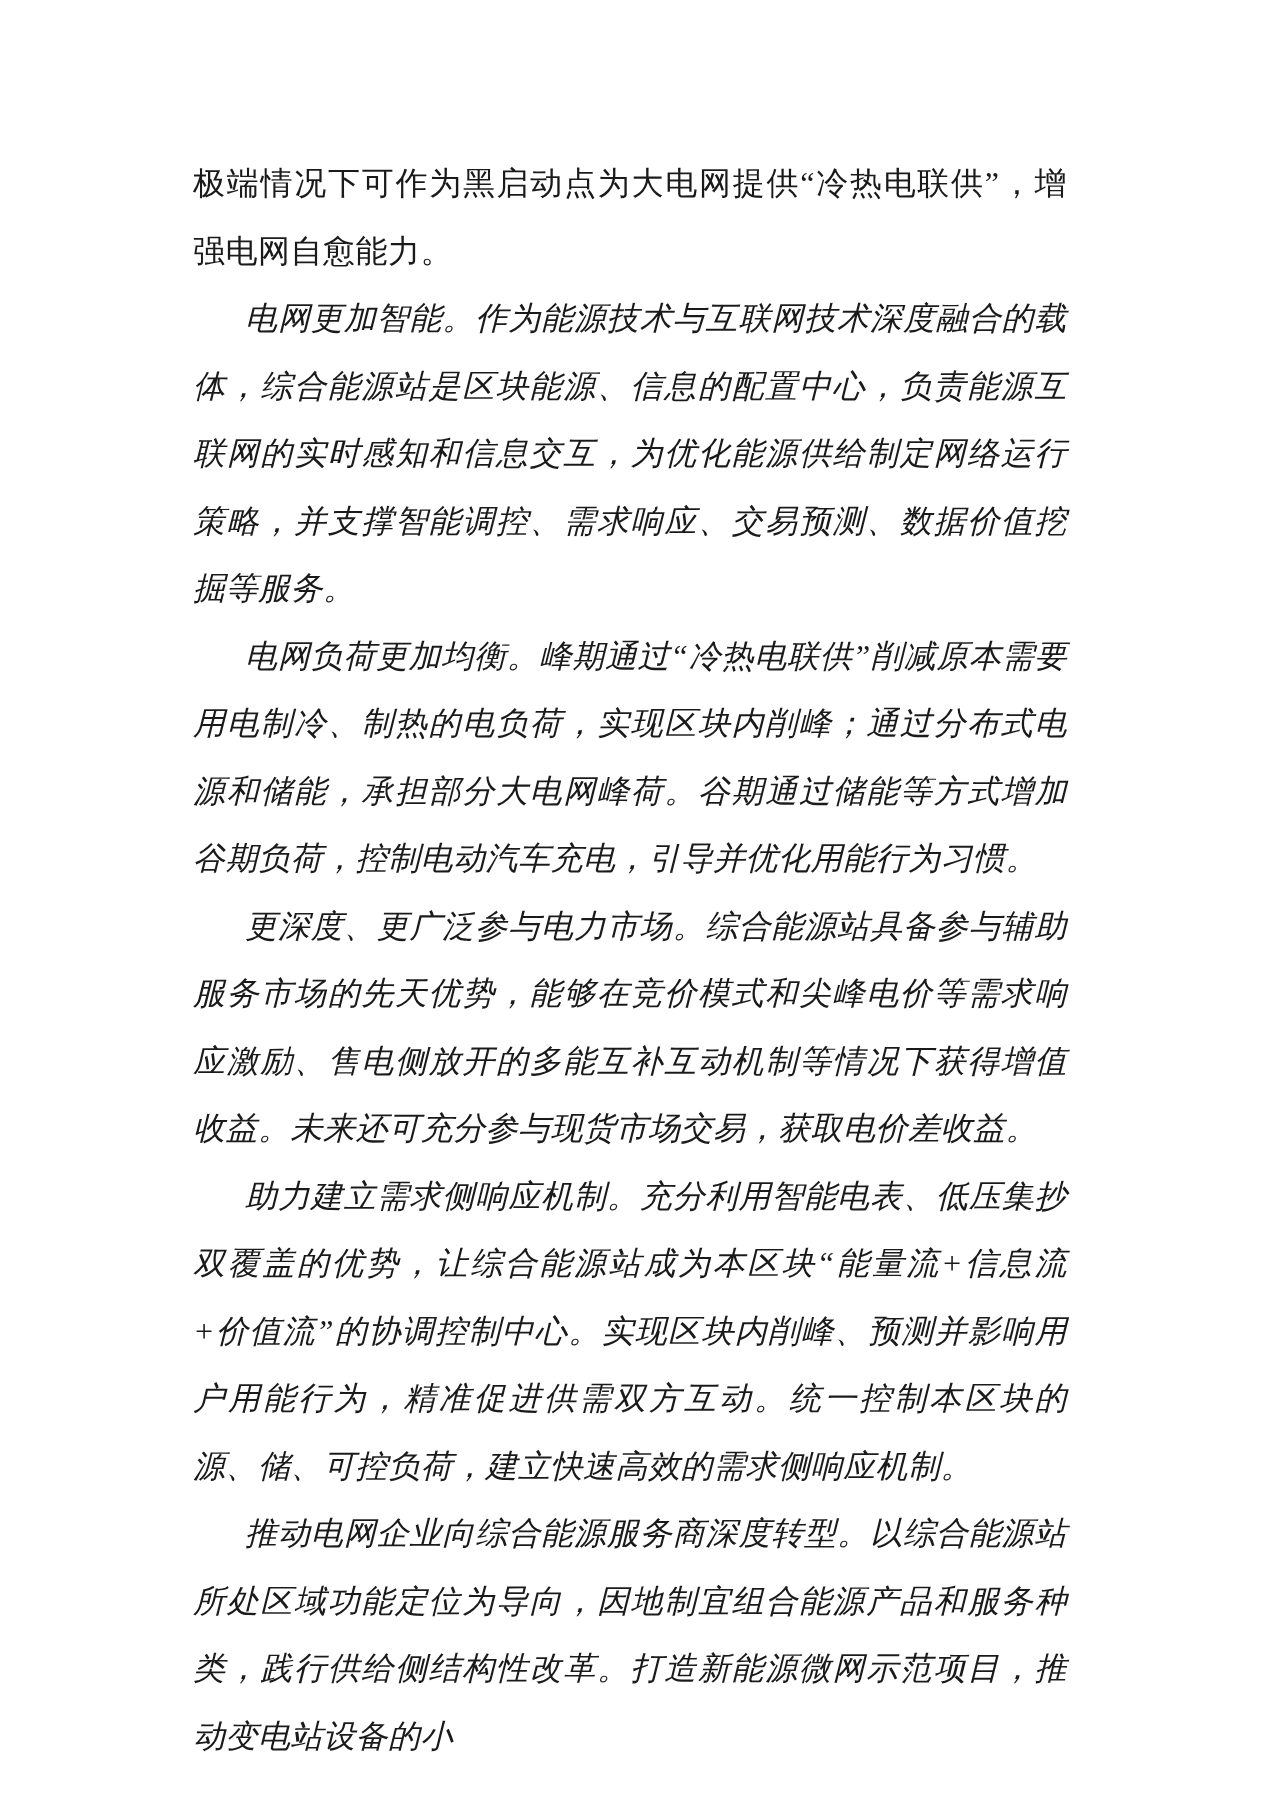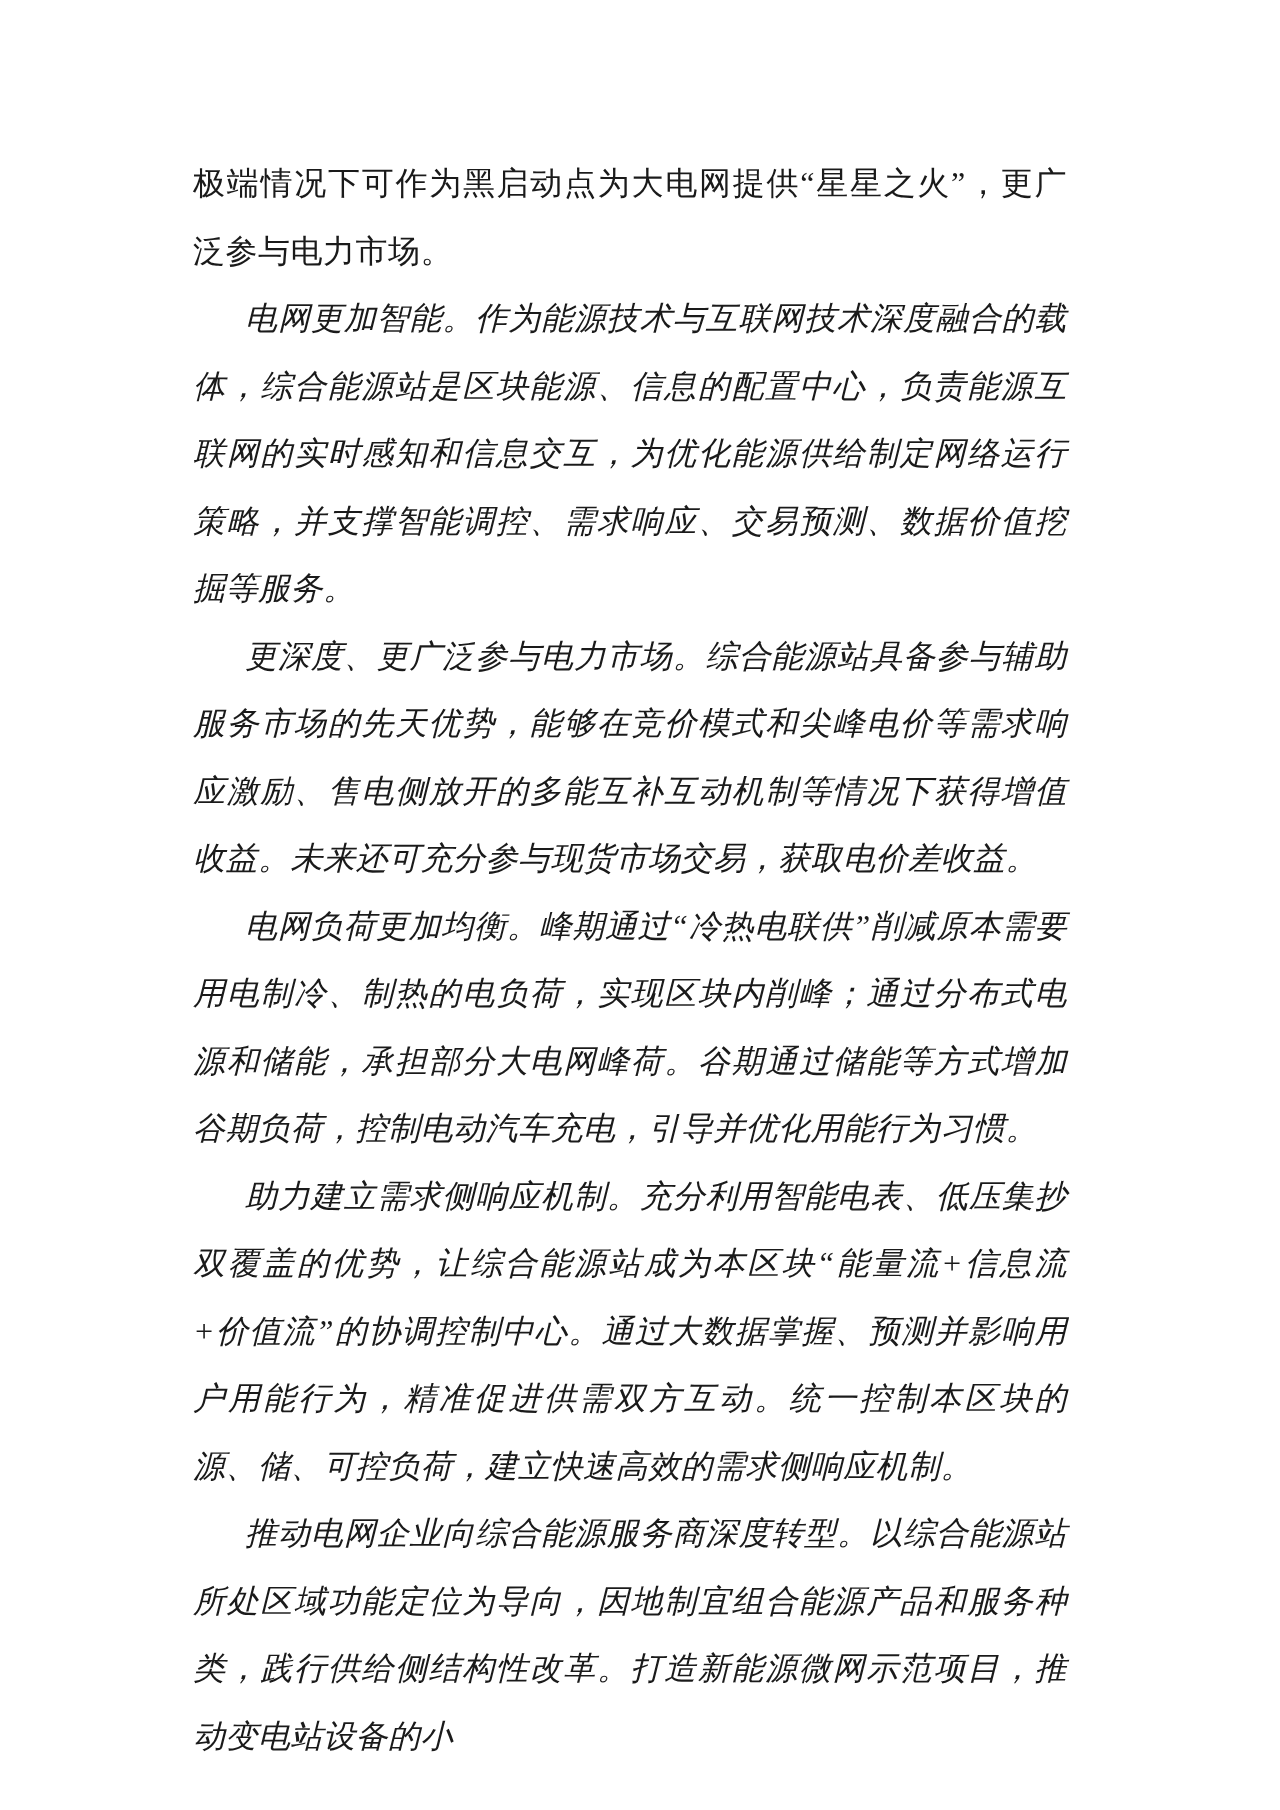--- a/index.html
+++ b/index.html
@@ -36,20 +36,20 @@
     text-indent: 52px;
     font-style: italic;
   }
 </style>
 </head>
 <body>
 
 <div class="page">
   <div class="content">
 
-  <p>极端情况下可作为黑启动点为大电网提供“星星之火”，更广泛参与电力市场。</p>
+  <p>极端情况下可作为黑启动点为大电网提供“冷热电联供”，增强电网自愈能力。</p>
       <p class="indent">电网更加智能。作为能源技术与互联网技术深度融合的载体，综合能源站是区块能源、信息的配置中心，负责能源互联网的实时感知和信息交互，为优化能源供给制定网络运行策略，并支撑智能调控、需求响应、交易预测、数据价值挖掘等服务。</p>
+      <p class="indent">电网负荷更加均衡。峰期通过“冷热电联供”削减原本需要用电制冷、制热的电负荷，实现区块内削峰；通过分布式电源和储能，承担部分大电网峰荷。谷期通过储能等方式增加谷期负荷，控制电动汽车充电，引导并优化用能行为习惯。</p>
       <p class="indent">更深度、更广泛参与电力市场。综合能源站具备参与辅助服务市场的先天优势，能够在竞价模式和尖峰电价等需求响应激励、售电侧放开的多能互补互动机制等情况下获得增值收益。未来还可充分参与现货市场交易，获取电价差收益。</p>
-      <p class="indent">电网负荷更加均衡。峰期通过“冷热电联供”削减原本需要用电制冷、制热的电负荷，实现区块内削峰；通过分布式电源和储能，承担部分大电网峰荷。谷期通过储能等方式增加谷期负荷，控制电动汽车充电，引导并优化用能行为习惯。</p>
-      <p class="indent">助力建立需求侧响应机制。充分利用智能电表、低压集抄双覆盖的优势，让综合能源站成为本区块“能量流+信息流+价值流”的协调控制中心。通过大数据掌握、预测并影响用户用能行为，精准促进供需双方互动。统一控制本区块的源、储、可控负荷，建立快速高效的需求侧响应机制。</p>
+      <p class="indent">助力建立需求侧响应机制。充分利用智能电表、低压集抄双覆盖的优势，让综合能源站成为本区块“能量流+信息流+价值流”的协调控制中心。实现区块内削峰、预测并影响用户用能行为，精准促进供需双方互动。统一控制本区块的源、储、可控负荷，建立快速高效的需求侧响应机制。</p>
       <p class="indent">推动电网企业向综合能源服务商深度转型。以综合能源站所处区域功能定位为导向，因地制宜组合能源产品和服务种类，践行供给侧结构性改革。打造新能源微网示范项目，推动变电站设备的小</p>
     </div>
 </div>
 
 </body></html>

